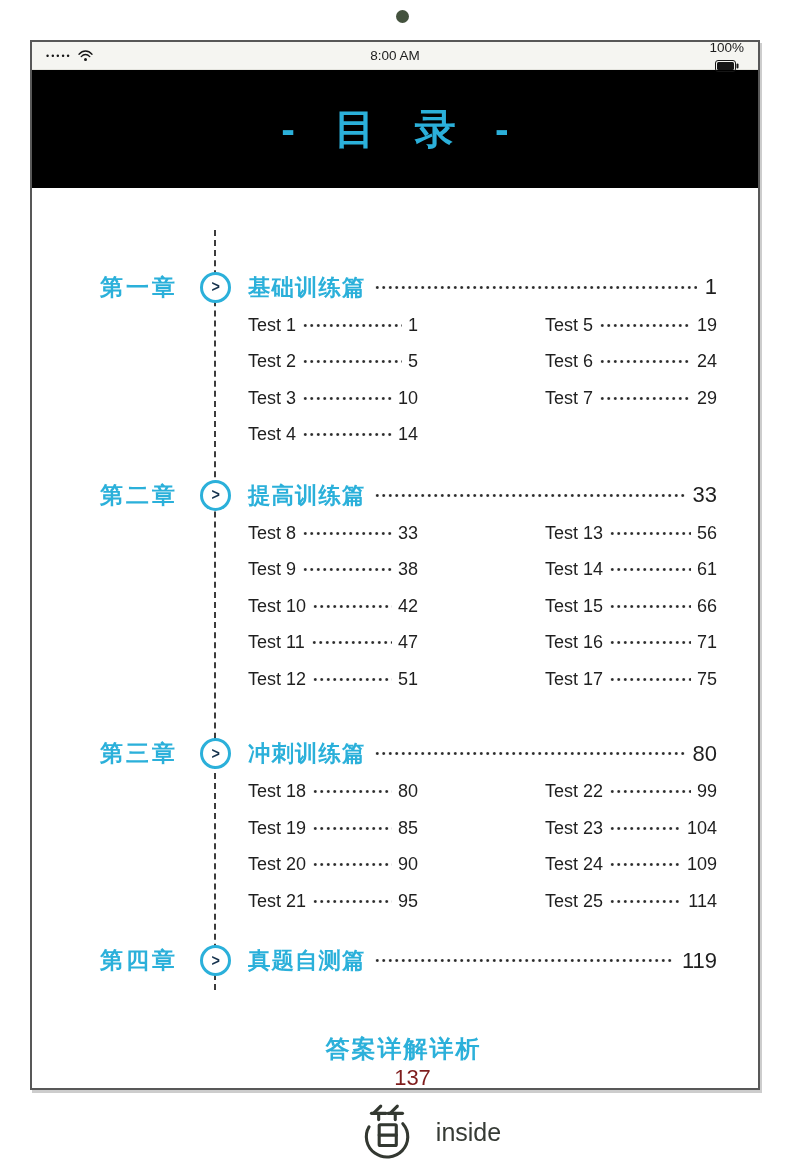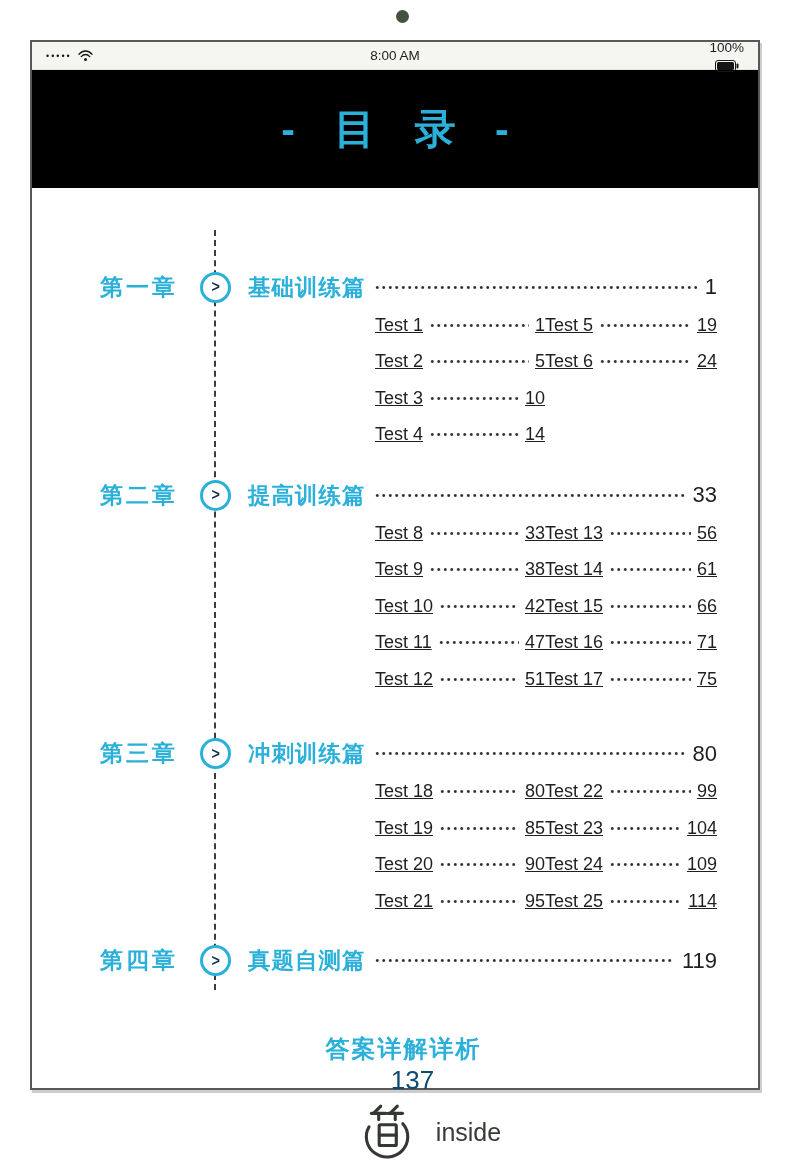--- a/index.html
+++ b/index.html
@@ -43,36 +43,36 @@
     background:#fff; display:flex; align-items:center; justify-content:center; margin-right:17px; }
   .ccirc .chev { color:#16334e; font-size:16px; font-weight:900; line-height:1; transform:scaleX(.9); }
   .ctitle { color:#2bb0da; font-size:22.5px; font-weight:700; letter-spacing:1px;
     white-space:nowrap; margin-right:8px; }
   .cpage { font-size:22px; color:#1f1f1f; margin-left:8px; }
 
   .dots { flex:1 1 auto; height:5px; align-self:center; min-width:30px;
     background-image:radial-gradient(circle,#2c2c2c 1.2px,transparent 1.55px);
     background-size:6.5px 5px; background-repeat:repeat-x; background-position:0 50%; }
 
-  .tests { display:flex; justify-content:flex-end; padding-left:148px; position:relative; z-index:1;text-decoration:underline; }
+  .tests { display:flex; justify-content:space-between; padding-left:148px; position:relative; z-index:1; }
   .tcol { width:170px; display:flex; flex-direction:column; }
   .tcol.right { width:172px; }
   .trow { display:flex; align-items:center; height:36.5px; font-size:18px; }
   .tlabel { white-space:nowrap; margin-right:6px; }
   .tpage { margin-left:6px; }
 
   .m-ch1 { margin-top:79px; }
   .m-ch2 { margin-top:22px; }
   .m-ch3 { margin-top:36px; }
   .m-ch4 { margin-top:21px; }
 
   .answers { display:flex; align-items:center; height:42px; margin-top:52px; position:relative; z-index:1;flex-direction:column; }
   .atitle { color:#2bb0da; font-size:24px; font-weight:700; letter-spacing:2px;
     white-space:nowrap; margin-right:10px; }
-  .apage { font-size:26px; color:#0c4a6e; margin-left:8px; }
+  .apage { font-size:22px; color:#7f1d1d; margin-left:8px; }
 
   
   .footer { position:absolute; top:1100px; left:0; width:790px; height:64px;
     display:flex; align-items:center; justify-content:center; gap:19px; padding-left:70px; }
   .logo-text { font-size:25px; color:#363b35; }
 </style>
 </head>
 <body>
 
 <div class="camera-dot"></div>
@@ -141,20 +141,25 @@
       <div class="tcol right">
         <div class="trow">
             <span class="tlabel">Test 5</span>
             <span class="dots"></span>
             <span class="tpage">19</span>
           </div>
         <div class="trow">
             <span class="tlabel">Test 6</span>
             <span class="dots"></span>
             <span class="tpage">24</span>
+          </div>
+        <div class="trow">
+            <span class="tlabel">Test 7</span>
+            <span class="dots"></span>
+            <span class="tpage">29</span>
           </div>
       </div>
     </div>
 
     <div class="chap m-ch2">
       <span class="cname">第二章</span>
       <span class="ccirc">
           <span class="chev">&gt;</span>
         </span>
       <span class="ctitle">提高训练篇</span>

